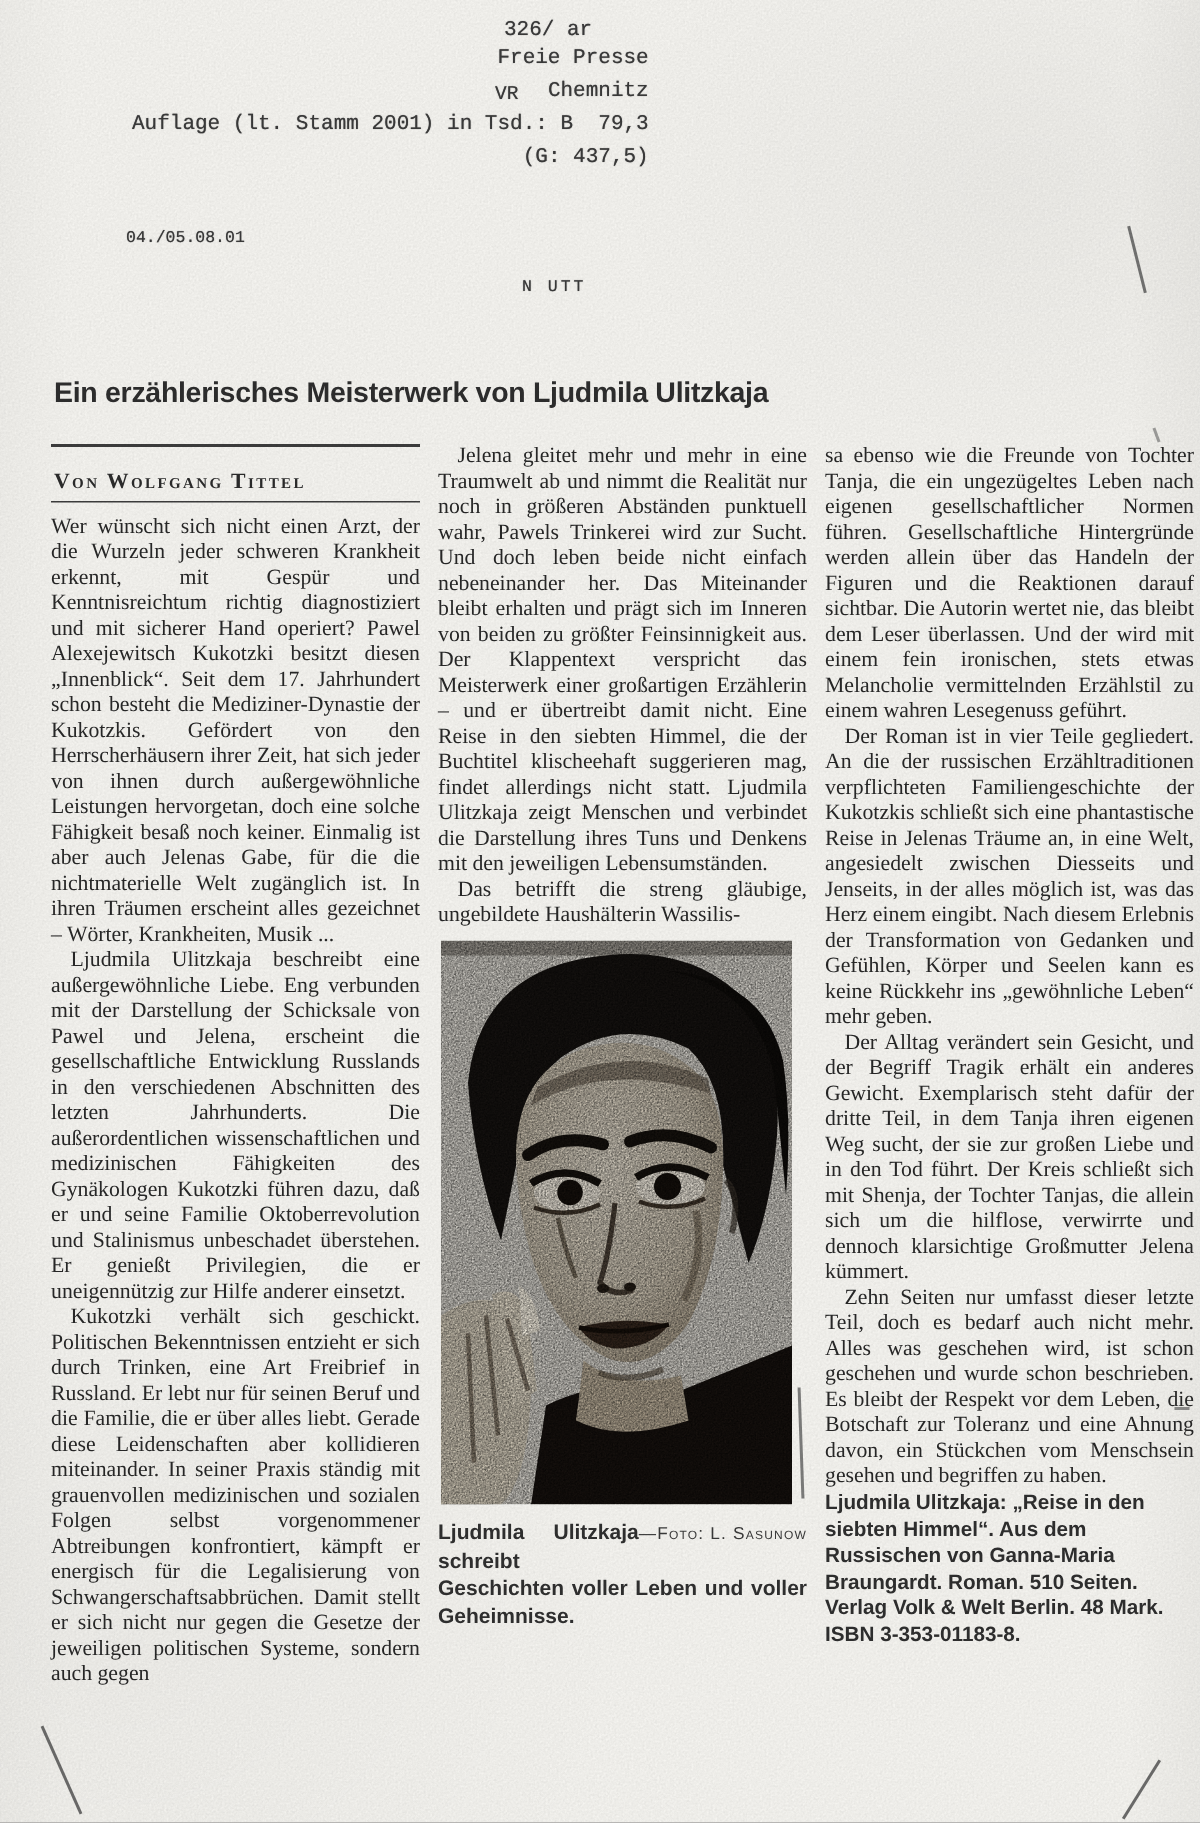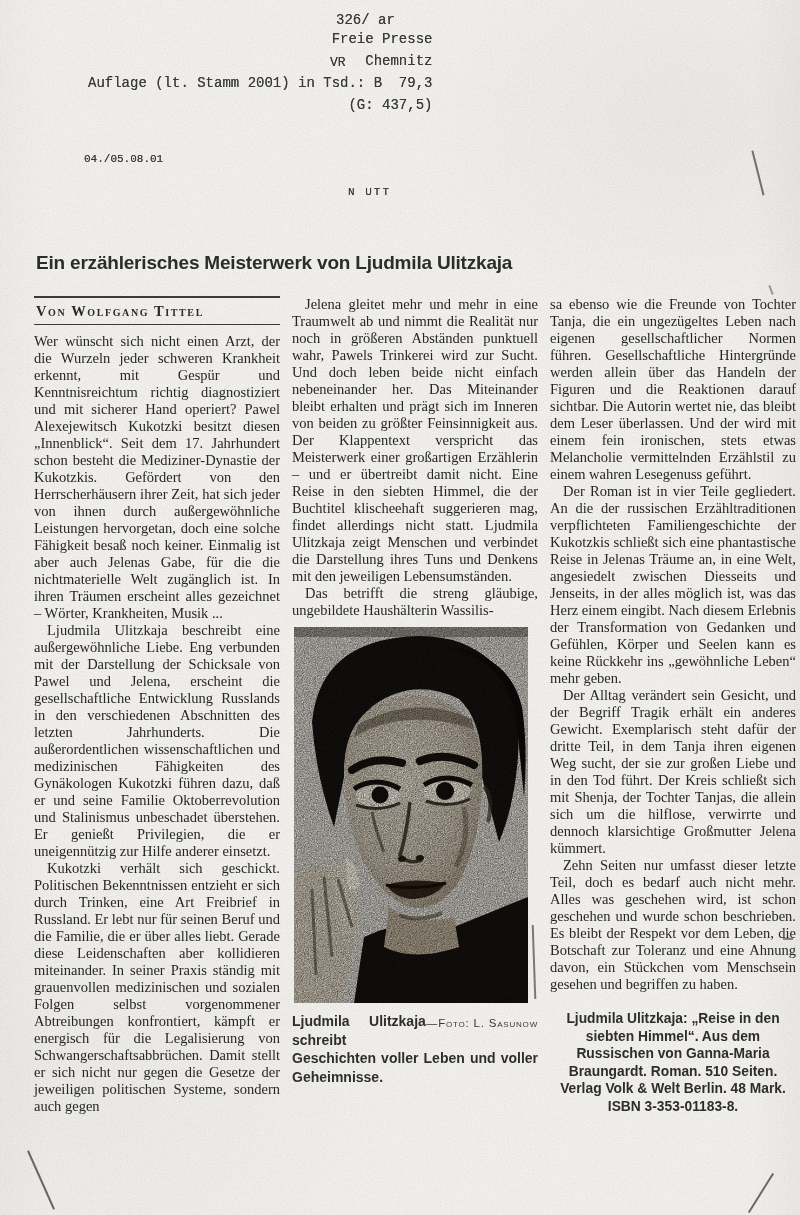--- a/index.html
+++ b/index.html
@@ -35,21 +35,21 @@
     font-size:19px;color:#2e2e2e;letter-spacing:-0.2px;
   }
   
   .columns{
     position:absolute;top:296px;left:34px;right:4px;bottom:0;
     display:flex;gap:12px;
   }
   .col{width:246px;flex:0 0 246px;}
   .byline{
     border-top:2.5px solid #3d3d3d;border-bottom:1.5px solid #3d3d3d;
-    padding:5px 2px 4px 2px;margin-bottom:8px;
+    padding:15px 2px 4px 2px;margin-bottom:8px;
     font-variant:small-caps;font-size:14.5px;letter-spacing:1.6px;
     color:#2c2c2c;font-weight:600;
   }
   .body-text p{
     margin:0;font-size:14.5px;line-height:17px;text-align:justify;
     color:#282828;hyphens:auto;-webkit-hyphens:auto;
   }
   .body-text p.ind{text-indent:13px;}
   
   .photo-wrap{margin:8px 0 0 2px;width:234px;height:376px;overflow:hidden;}
@@ -57,22 +57,22 @@
   .caption{
     margin-top:9px;font-family:"Liberation Sans",sans-serif;font-weight:bold;
     font-size:14px;line-height:18.5px;text-align:justify;color:#303030;
   }
   .credit{
     float:right;font-variant:small-caps;font-weight:normal;
     font-size:11.5px;letter-spacing:0.8px;color:#3a3a3a;padding-top:2px;
   }
   
   .book-info{
-    margin-top:17px;font-family:"Liberation Sans",sans-serif;font-weight:bold;
-    font-size:13.8px;line-height:17.5px;text-align:center;color:#2f2f2f;
+    font-family:"Liberation Sans",sans-serif;font-weight:bold;
+    font-size:13.8px;line-height:17.5px;text-align:left;color:#2f2f2f;
   }
   
   .stroke{position:absolute;background:#4a4a4a;z-index:6;}
   .stroke-1{left:757px;top:150px;width:2px;height:46px;transform:rotate(-14deg);opacity:.75;}
   .stroke-2{left:40px;top:1148px;width:2px;height:64px;transform:rotate(-24deg);opacity:.8;}
   .stroke-3{left:760px;top:1170px;width:2px;height:46px;transform:rotate(32deg);opacity:.8;}
   .stroke-4{left:533px;top:925px;width:2px;height:74px;transform:rotate(-2deg);opacity:.7;}
   .stroke-5{left:783px;top:938px;width:10px;height:2px;opacity:.6;}
   .stroke-6{left:770px;top:285px;width:2px;height:10px;transform:rotate(-20deg);opacity:.5;}
   

